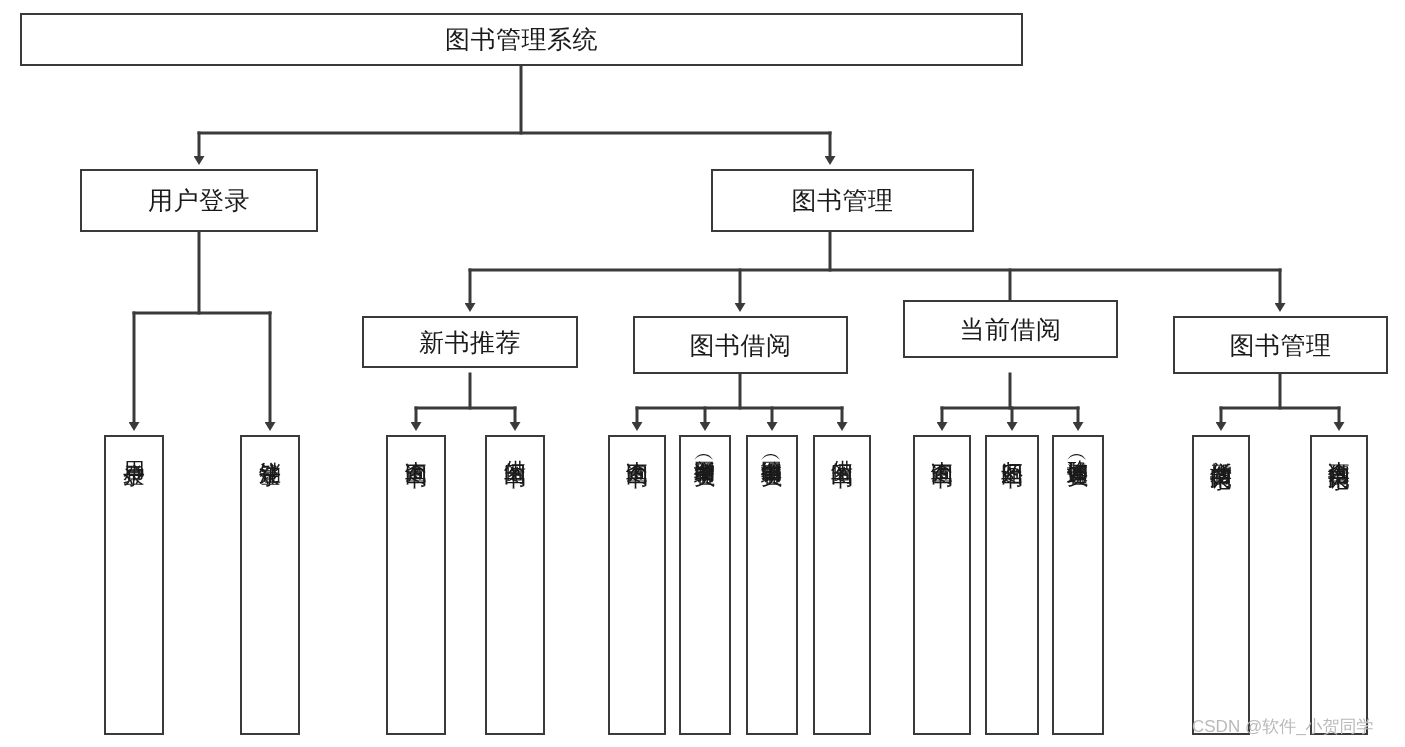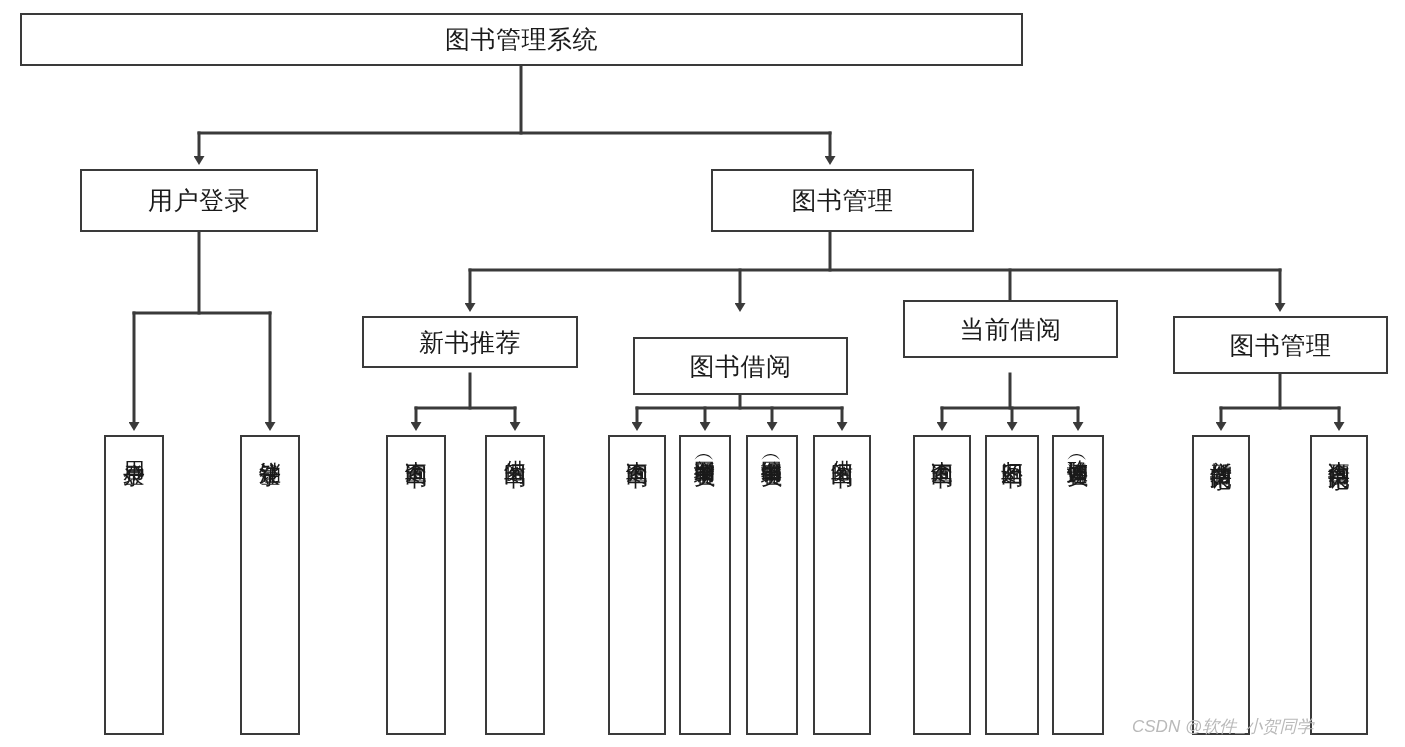--- a/index.html
+++ b/index.html
@@ -131,21 +131,21 @@
   <div class="node horizontal" style="left: 80px; top: 169px; width: 238px; height: 63px;">
     <span class="node-label">用户登录</span>
   </div>
   <div class="node horizontal" style="left: 711px; top: 169px; width: 263px; height: 63px;">
     <span class="node-label">图书管理</span>
   </div>
 
   <div class="node horizontal" style="left: 362px; top: 316px; width: 216px; height: 52px;">
     <span class="node-label">新书推荐</span>
   </div>
-  <div class="node horizontal" style="left: 633px; top: 316px; width: 215px; height: 58px; margin-top: 21px;">
+  <div class="node horizontal" style="left: 633px; top: 316px; width: 215px; height: 58px;">
     <span class="node-label">图书借阅</span>
   </div>
   <div class="node horizontal" style="left: 903px; top: 300px; width: 215px; height: 58px;">
     <span class="node-label">当前借阅</span>
   </div>
   <div class="node horizontal" style="left: 1173px; top: 316px; width: 215px; height: 58px;">
     <span class="node-label">图书管理</span>
   </div>
 
   <div class="node vertical" style="left: 104px; top: 435px; width: 60px; height: 300px;">
@@ -181,15 +181,15 @@
   <div class="node vertical tight" style="left: 1052px; top: 435px; width: 52px; height: 300px;">
     <span class="node-label">确认归还（管理员）</span>
   </div>
   <div class="node vertical" style="left: 1192px; top: 435px; width: 58px; height: 300px;">
     <span class="node-label">新增借阅记录</span>
   </div>
   <div class="node vertical" style="left: 1310px; top: 435px; width: 58px; height: 300px;">
     <span class="node-label">查询借阅记录</span>
   </div>
 
-  <div class="watermark" style="left: 1132px; top: 715px; font-style: italic;">CSDN @软件_小贺同学</div>
+  <div class="watermark" style="left: 1192px; top: 715px;">CSDN @软件_小贺同学</div>
 
 </div>
 
 </body></html>

